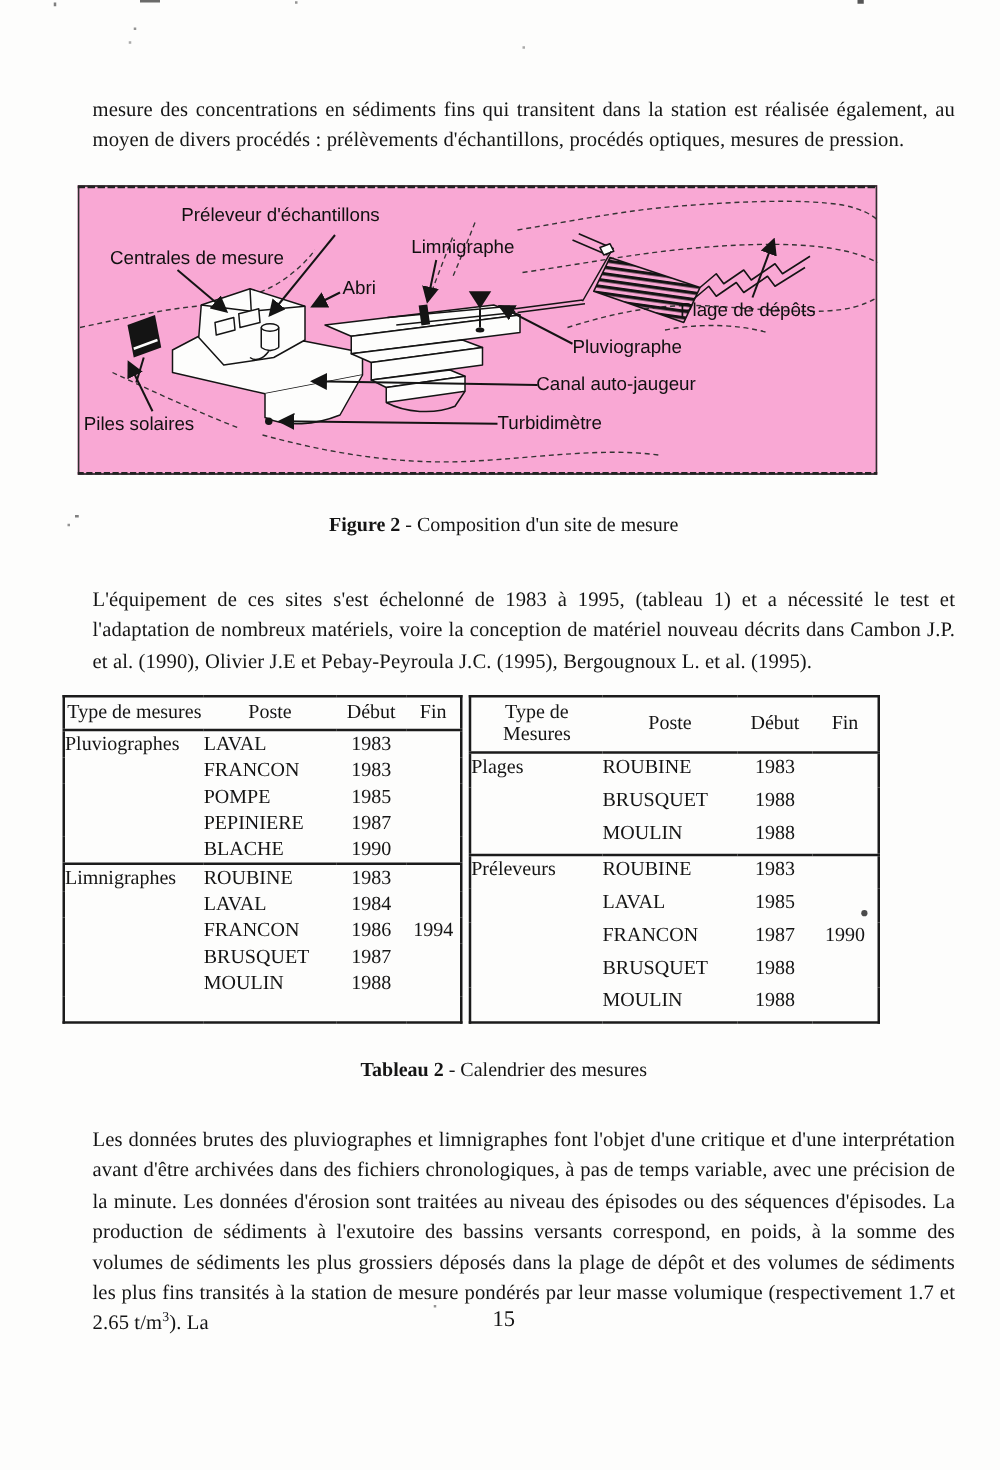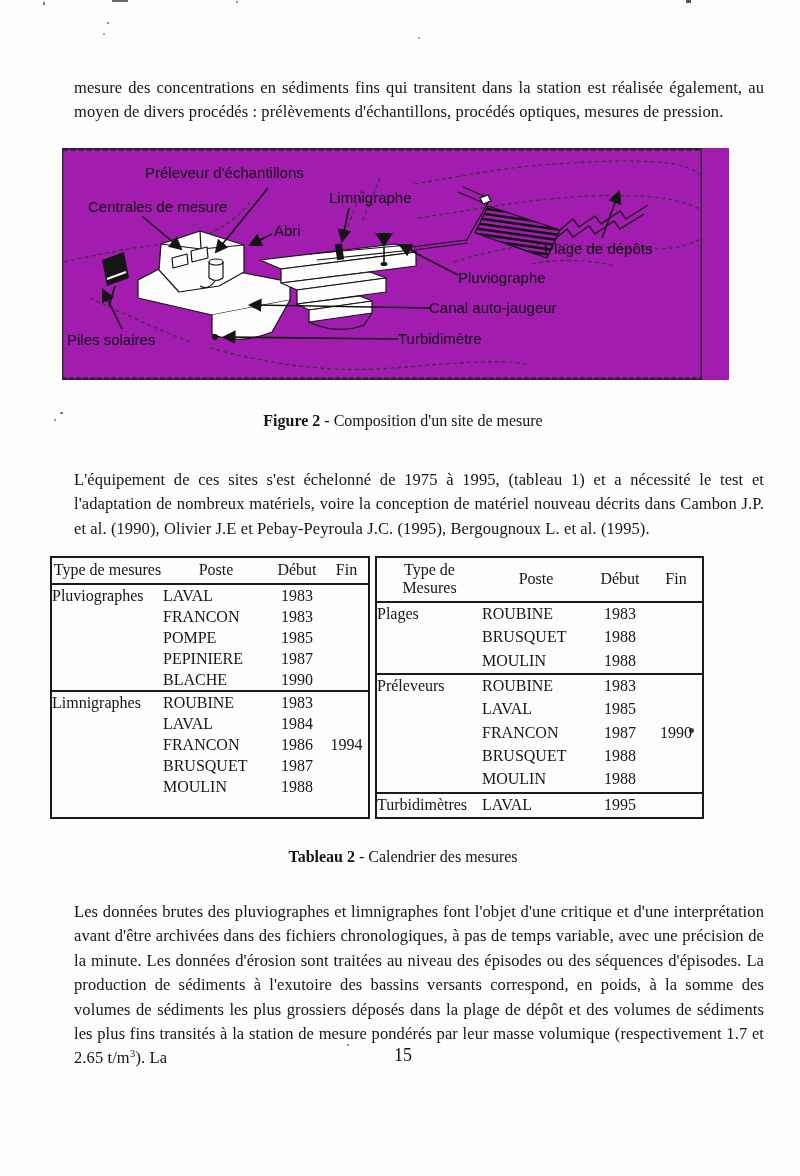--- a/index.html
+++ b/index.html
@@ -5,21 +5,21 @@
   html,body{margin:0;padding:0;background:#9a9a9a;}
   .page{position:relative;width:800px;height:1176px;background:#fdfdfc;overflow:hidden;
         font-family:"Liberation Serif",serif;color:#151515;}
   .para{position:absolute;left:58px;width:690px;font-size:16.5px;line-height:24.4px;
         text-align:justify;letter-spacing:.1px;margin:16px;}
   .caption{position:absolute;left:58px;width:690px;text-align:center;font-size:16px;margin:0;}
   .caption b{font-weight:bold;}
   .pagenum{position:absolute;left:58px;width:690px;top:1045px;text-align:center;font-size:18px;}
 
   
-  .fig{position:absolute;left:62px;top:148px;width:640px;height:232px;background:#a21caf;padding-left:27px;}
+  .fig{position:absolute;left:62px;top:148px;width:640px;height:232px;background:#f9a8d4;}
   .fig svg{position:absolute;left:0;top:0;width:640px;height:232px;}
   .flabel{position:absolute;font-family:"Liberation Sans",sans-serif;font-size:15px;
           white-space:nowrap;color:#101010;}
 
   
   .tables{position:absolute;left:50px;top:556px;display:flex;gap:5px;justify-content:center;}
   table.tbl{border-collapse:collapse;font-size:16px;table-layout:fixed;}
   .tbl{border:2px solid #1b1b1b;}
   .tbl thead{border-bottom:2px solid #1b1b1b;}
   .tbl tbody + tbody{border-top:2px solid #1b1b1b;}
@@ -154,21 +154,21 @@
     <div class="flabel" style="left:212px;top:74px">Abri</div>
     <div class="flabel" style="left:482px;top:92px">Plage de dépôts</div>
     <div class="flabel" style="left:396px;top:121px">Pluviographe</div>
     <div class="flabel" style="left:367px;top:151px">Canal auto-jaugeur</div>
     <div class="flabel" style="left:336px;top:182px">Turbidimètre</div>
     <div class="flabel" style="left:5px;top:183px">Piles solaires</div>
   </div>
 
   <p class="caption" style="top:412px"><b>Figure 2</b><span> - Composition d'un site de mesure</span></p>
 
-  <p class="para" style="top:452px">L'équipement de ces sites s'est échelonné de 1975 à 1995, (tableau 1) et a nécessité le test et l'adaptation de nombreux matériels, voire la conception de matériel nouveau décrits dans Cambon J.P. et al. (1990), Olivier J.E et Pebay-Peyroula J.C. (1995), Bergougnoux L. et al. (1995).</p>
+  <p class="para" style="top:452px">L'équipement de ces sites s'est échelonné de 1983 à 1995, (tableau 1) et a nécessité le test et l'adaptation de nombreux matériels, voire la conception de matériel nouveau décrits dans Cambon J.P. et al. (1990), Olivier J.E et Pebay-Peyroula J.C. (1995), Bergougnoux L. et al. (1995).</p>
 
   <div class="tables">
 
     <table class="tbl">
       <colgroup>
           <col style="width:112px">
           <col style="width:106px">
           <col style="width:56px">
           <col style="width:44px">
         </colgroup>
@@ -310,26 +310,20 @@
             <td class="c-fin"></td>
           </tr>
         <tr>
             <td class="c-type"></td>
             <td class="c-poste">MOULIN</td>
             <td class="c-deb">1988</td>
             <td class="c-fin"></td>
           </tr>
       </tbody>
       <tbody>
-        <tr>
-            <td class="c-type">Turbidimètres</td>
-            <td class="c-poste">LAVAL</td>
-            <td class="c-deb">1995</td>
-            <td class="c-fin"></td>
-          </tr>
       </tbody>
     </table>
   </div>
 
   <p class="caption" style="top:848px"><b>Tableau 2</b><span> - Calendrier des mesures</span></p>
 
   <p class="para" style="top:884px"><span>Les données brutes des pluviographes et limnigraphes font l'objet d'une critique et d'une interprétation avant d'être archivées dans des fichiers chronologiques, à pas de temps variable, avec une précision de la minute. Les données d'érosion sont traitées au niveau des épisodes ou des séquences d'épisodes. La production de sédiments à l'exutoire des bassins versants correspond, en poids, à la somme des volumes de sédiments les plus grossiers déposés dans la plage de dépôt et des volumes de sédiments les plus fins transités à la station de mesure pondérés par leur masse volumique (respectivement 1.7 et 2.65 t/m</span><sup>3</sup><span>). La</span></p>
 
   <div class="pagenum">15</div>
 

